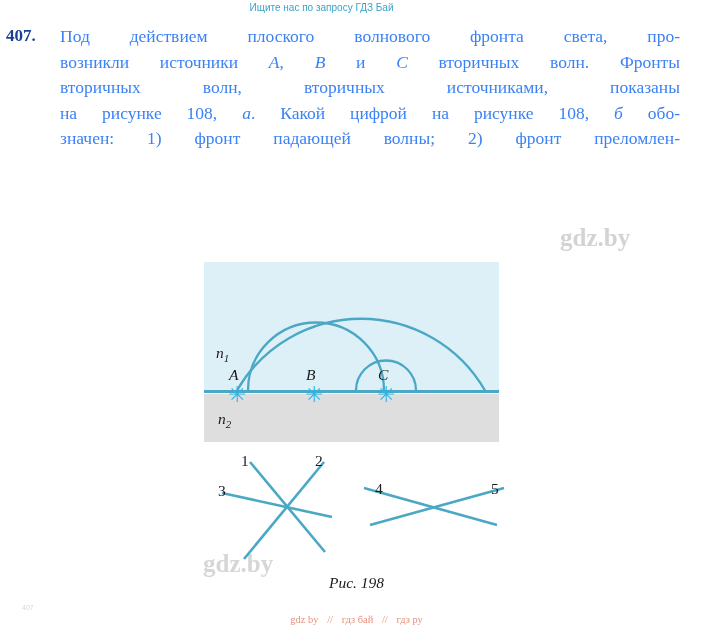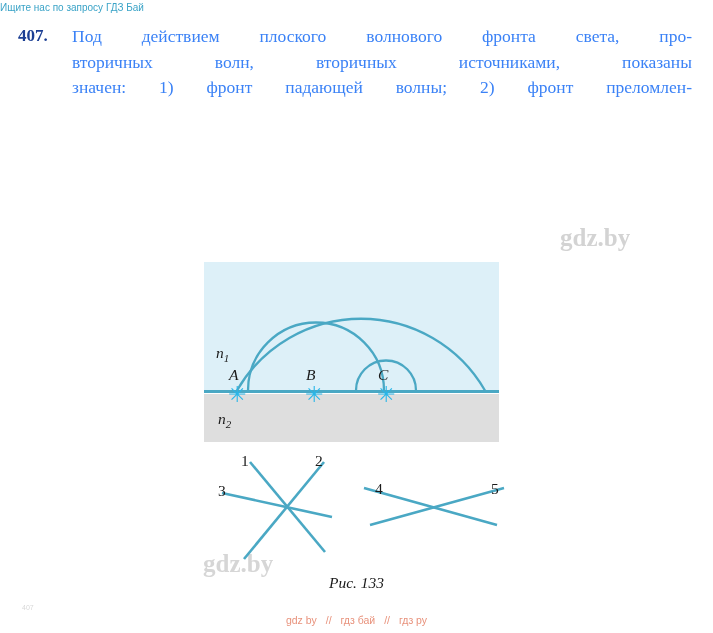--- a/index.html
+++ b/index.html
@@ -12,28 +12,29 @@
     background: #ffffff;
     font-family: "Liberation Serif", serif;
     position: relative;
     overflow: hidden;
   }
   .top-banner {
     position: absolute;
     top: 2px;
     left: 0;
     width: 643px;
+    text-align: center;
     font-family: "Liberation Sans", sans-serif;
     font-size: 10px;
     color: #3aa3c7;
   }
   .problem {
     position: absolute;
     top: 24px;
-    left: 18px;
+    left: 6px;
     width: 678px;
   }
   .prob-number {
     position: absolute;
     left: 0;
     top: 2px;
     font-family: "Liberation Serif", serif;
     font-weight: bold;
     font-size: 17px;
     color: #1c3f94;
@@ -130,21 +131,21 @@
     font-style: italic;
     font-size: 15.5px;
     color: #1a1a1a;
   }
   .footer {
     position: absolute;
     left: 0;
     top: 614px;
     width: 713px;
     text-align: center;
-    font-family: Liberation Sans, sans-serif;
+    font-family: Liberation Serif, serif;
     font-size: 10.5px;
     color: #e8927c;
   }
   .footer span { margin: 0 3px; }
   .footer .sep { color: #e8927c; }
   .corner-mark {
     position: absolute;
     left: 22px;
     top: 604px;
     font-family: "Liberation Sans", sans-serif;
@@ -155,21 +156,23 @@
 </style>
 </head>
 <body>
 
 <div class="top-banner">Ищите нас по запросу ГДЗ Бай</div>
 
 <div class="problem">
   <div class="prob-number">407.</div>
   <div class="prob-text">
     <span class="ln justified">Под действием плоского волнового фронта света, про-</span>
+    <span class="ln justified">возникли источники <i>A</i>, <i>B</i> и <i>C</i> вторичных волн. Фронты</span>
     <span class="ln justified">вторичных волн, вторичных источниками, показаны</span>
+    <span class="ln justified">на рисунке 108, <i>а</i>. Какой цифрой на рисунке 108, <i>б</i> обо-</span>
     <span class="ln justified">значен: 1) фронт падающей волны; 2) фронт преломлен-</span>
   </div>
 </div>
 
 <div class="wm wm-1">gdz.by</div>
 
 <div class="figure-wrap">
 
   <div class="fig-box">
     <div class="fig-upper"></div>
@@ -212,21 +215,21 @@
     <line x1="364" y1="38" x2="497" y2="75" stroke="#4aa8c4" stroke-width="2.6"></line>
     <line x1="504" y1="38" x2="370" y2="75" stroke="#4aa8c4" stroke-width="2.6"></line>
   </svg>
 
   <div class="lbl" style="position:absolute; left:241px; top:190px; font-style:normal;">1</div>
   <div class="lbl" style="position:absolute; left:315px; top:190px; font-style:normal;">2</div>
   <div class="lbl" style="position:absolute; left:218px; top:220px; font-style:normal;">3</div>
   <div class="lbl" style="position:absolute; left:375px; top:218px; font-style:normal;">4</div>
   <div class="lbl" style="position:absolute; left:491px; top:218px; font-style:normal;">5</div>
 
-  <div class="caption">Рис. 133</div>
+  <div class="caption">Рис. 198</div>
 </div>
 
 <div class="corner-mark">407</div>
 
 <div class="footer">
   <span>gdz by</span>
   <span class="sep">//</span>
   <span>гдз бай</span>
   <span class="sep">//</span>
   <span>гдз ру</span>

